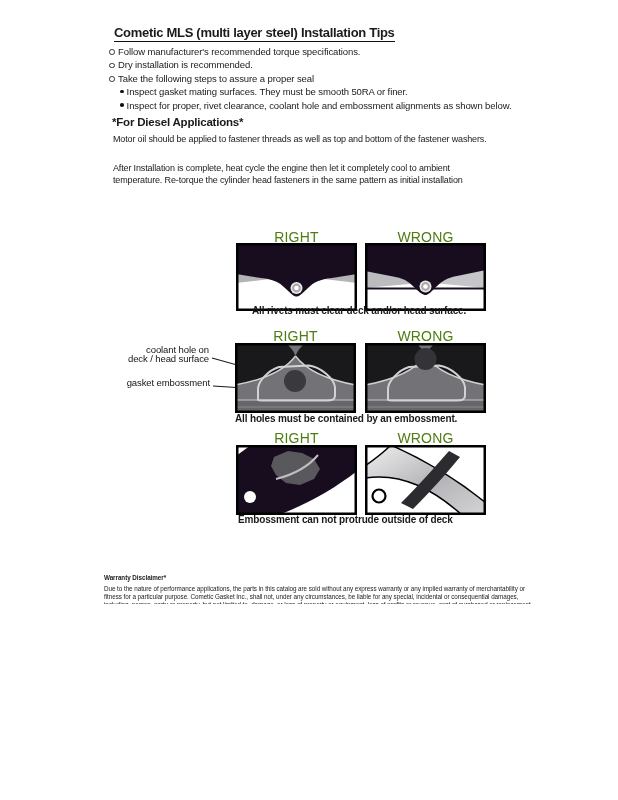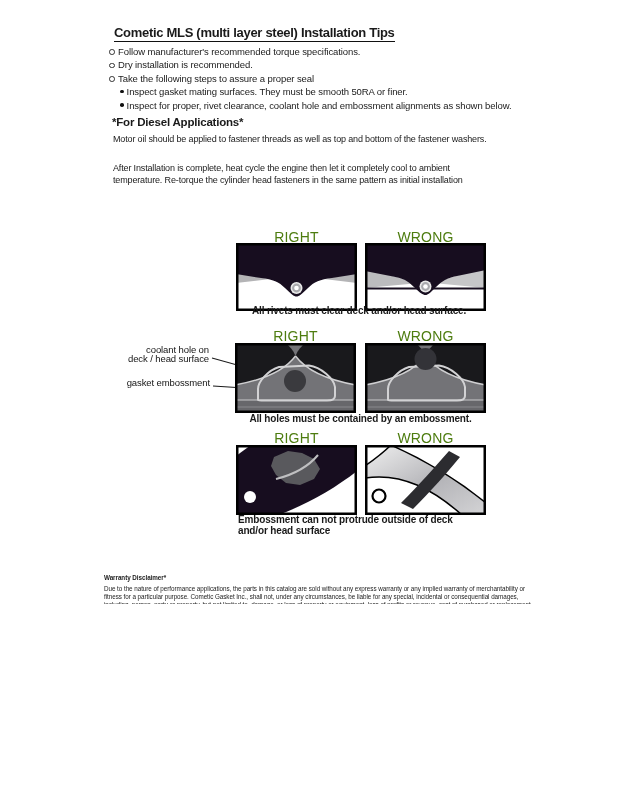--- a/index.html
+++ b/index.html
@@ -15,21 +15,21 @@
   .ring{width:3.6px;height:3.6px;border:1px solid #333;border-radius:50%;margin:4.2px 3.5px 0 0;flex:none;}
   .dot{width:3.6px;height:3.6px;background:#111;border-radius:50%;margin:4.6px 3px 0 0;flex:none;}
 
   .diesel-heading{position:absolute;left:112px;top:116px;font-size:11.5px;font-weight:bold;letter-spacing:-0.2px;white-space:nowrap;}
   .para{position:absolute;left:113px;font-size:9px;letter-spacing:-0.15px;line-height:11.6px;white-space:nowrap;}
   .para div{white-space:nowrap;}
 
   .dlabel{position:absolute;width:121px;text-align:center;font-size:14px;letter-spacing:0.2px;color:#4d7c0f;}
   .dimg{position:absolute;display:block;}
   .caption{position:absolute;font-size:10px;font-weight:bold;letter-spacing:-0.15px;line-height:10.8px;}
-  .caption.center{text-align:center;}
+  .caption.center{}
 
   .side-label{position:absolute;font-size:9.5px;letter-spacing:-0.1px;line-height:8.8px;text-align:right;color:#141414;margin-left:28px;}
   .leader-svg{position:absolute;left:0;top:330px;pointer-events:none;}
 
   .disclaimer{position:absolute;left:104px;width:440px;font-size:6.3px;line-height:7.8px;letter-spacing:-0.05px;color:#222;}
   .disclaimer div{white-space:nowrap;}
   .disc-head{font-weight:bold;}
 
   .footer-code{position:absolute;left:385px;top:756px;font-size:13.5px;letter-spacing:0.2px;color:#1d1d1d;white-space:nowrap;margin-top:35px;}
 </style>
@@ -167,21 +167,20 @@
     </defs>
     <rect x="0" y="0" width="121" height="70" fill="#ffffff"></rect>
     <path d="M26,0 C62,16 94,36 121,58 L121,70 L97,70 C70,46 38,27 0,33 L0,21 C10,14 18,8 26,0 Z" fill="url(#bandGrad)" stroke="#000000" stroke-width="1.5"></path>
     <path d="M84,6 C70,22 54,40 36,58 L48,64 C66,46 82,28 95,12 Z" fill="#2c2c30"></path>
     <circle cx="14" cy="51" r="6.5" fill="#ffffff" stroke="#000000" stroke-width="2.2"></circle>
     <rect x="1.25" y="1.25" width="118.5" height="67.5" fill="none" stroke="#000000" stroke-width="2.5"></rect>
   </svg>
 
   <div class="caption" style="left:238px;top:515px;">
       <div>Embossment can not protrude outside of deck</div>
-      <div>and/or head surface</div>
     </div>
 
   <div class="disclaimer disc-head" style="top:574px;">Warranty Disclaimer*</div>
   <div class="disclaimer" style="top:585px;">
       <div>Due to the nature of performance applications, the parts in this catalog are sold without any express warranty or any implied warranty of merchantability or</div>
       <div>fitness for a particular purpose.  Cometic Gasket Inc., shall not, under any circumstances, be liable for any special, incidental or consequential damages,</div>
       <div>including, person, party or property, but not limited to, damage, or loss of property or equipment, loss of profits or revenue, cost of purchased or replacement</div>
       <div>goods, or claims of customers of the purchase, which may arise and/or result from sale, installation or use of these parts.  Installation of these parts could</div>
       <div>adversely affect the motor manufacturers warranty coverage.</div>
     </div>

